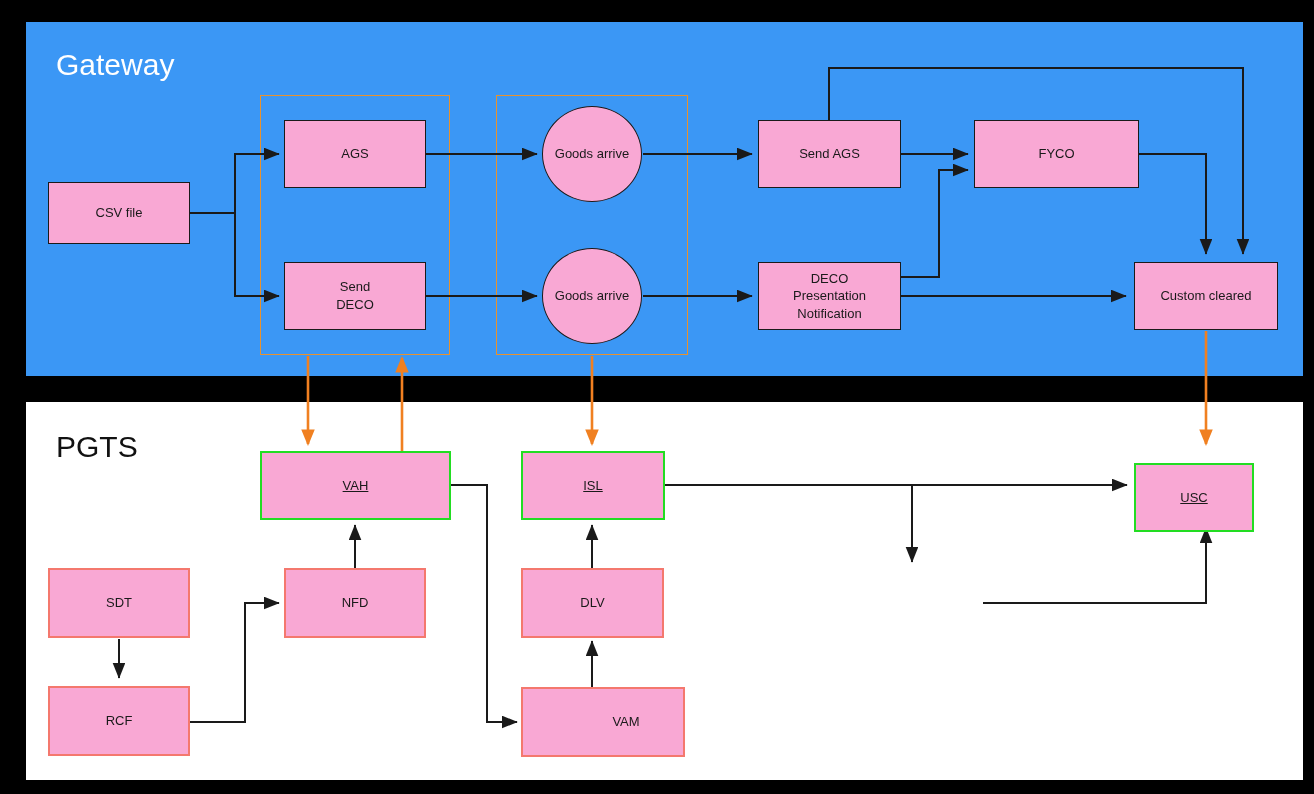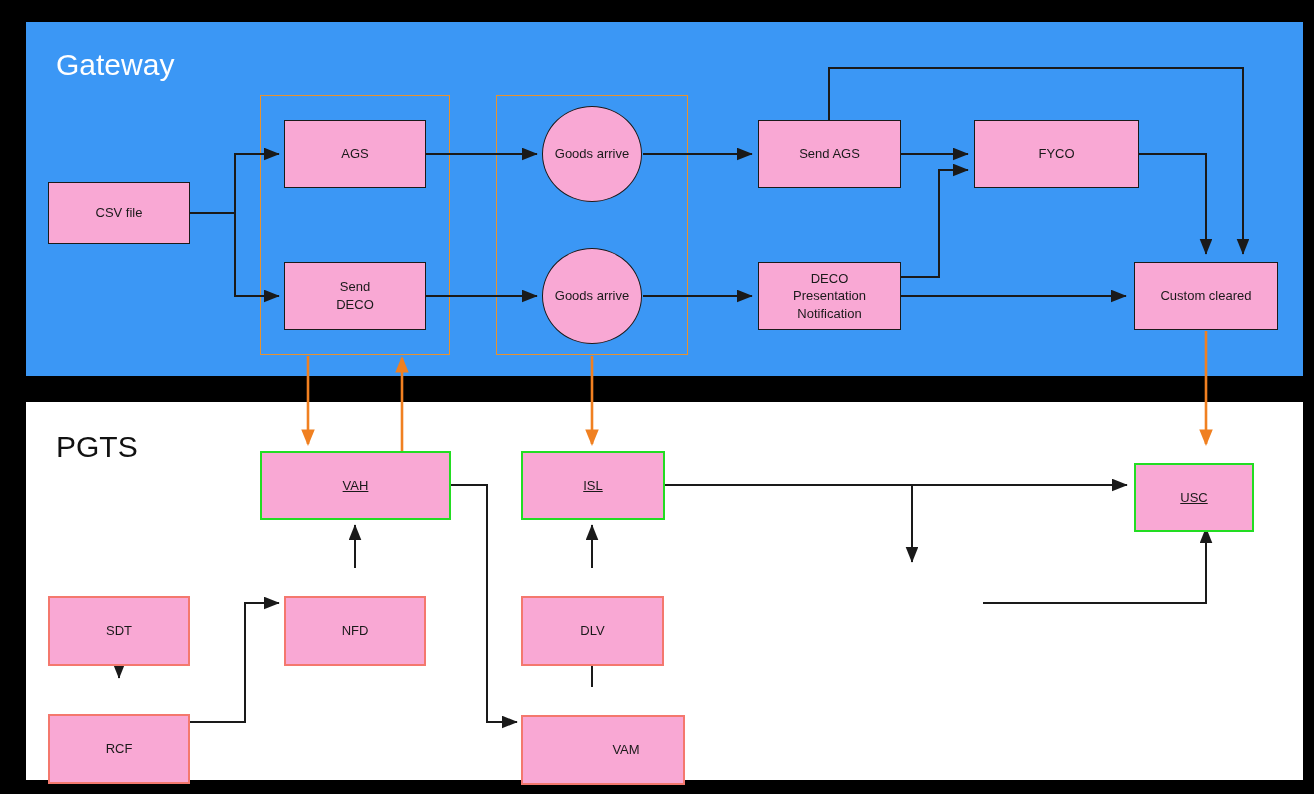--- a/index.html
+++ b/index.html
@@ -58,21 +58,21 @@
     display: flex;
     align-items: center;
     justify-content: center;
     text-align: center;
     font-size: 13px;
     line-height: 1.35;
     color: #1a1a1a;
     border: 1.6px solid #1a1a1a;
   }
   .node.green { border-color: #22DD22; border-width: 2px; text-decoration: underline; }
-  .node.red   { border-color: #F4786E; border-width: 2px; margin-top: 28px; }
+  .node.red   { border-color: #F4786E; border-width: 2px; }
   .node.circle {
     border-radius: 50%;
   }
   .group-box {
     position: absolute;
     box-sizing: border-box;
     border: 1.4px solid #E8922E;
     background: transparent;
   }
   svg.wires {

